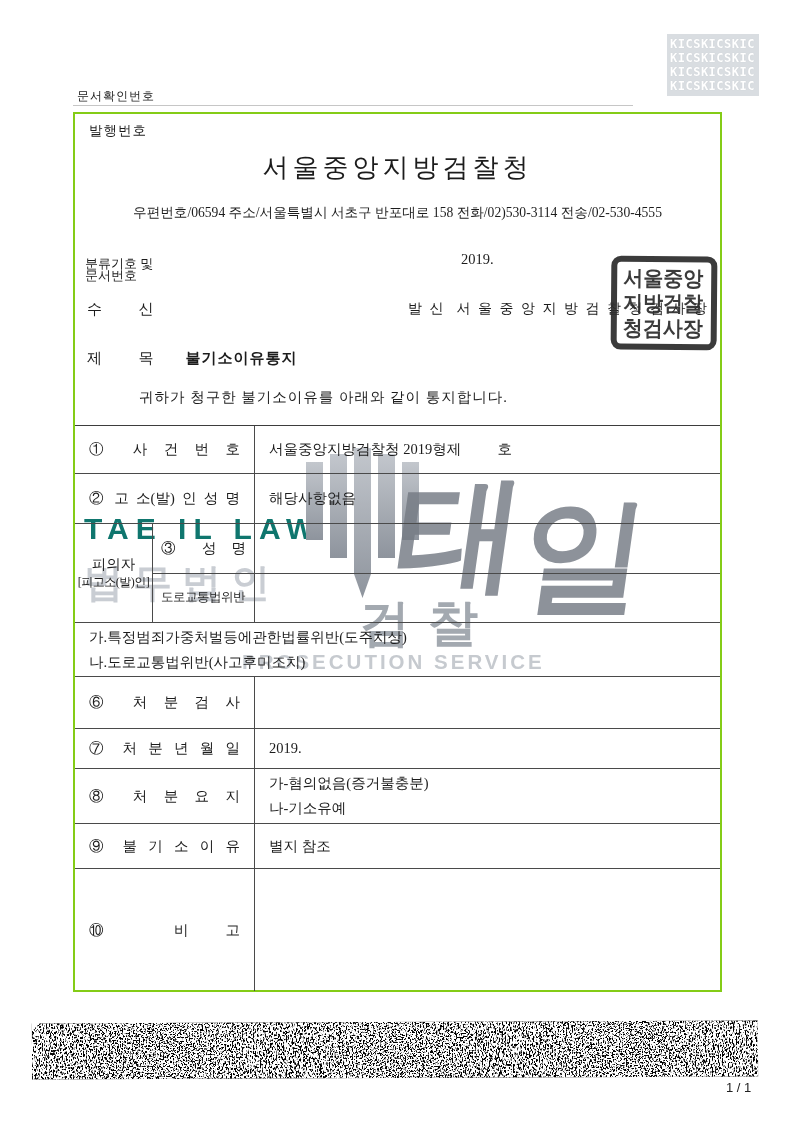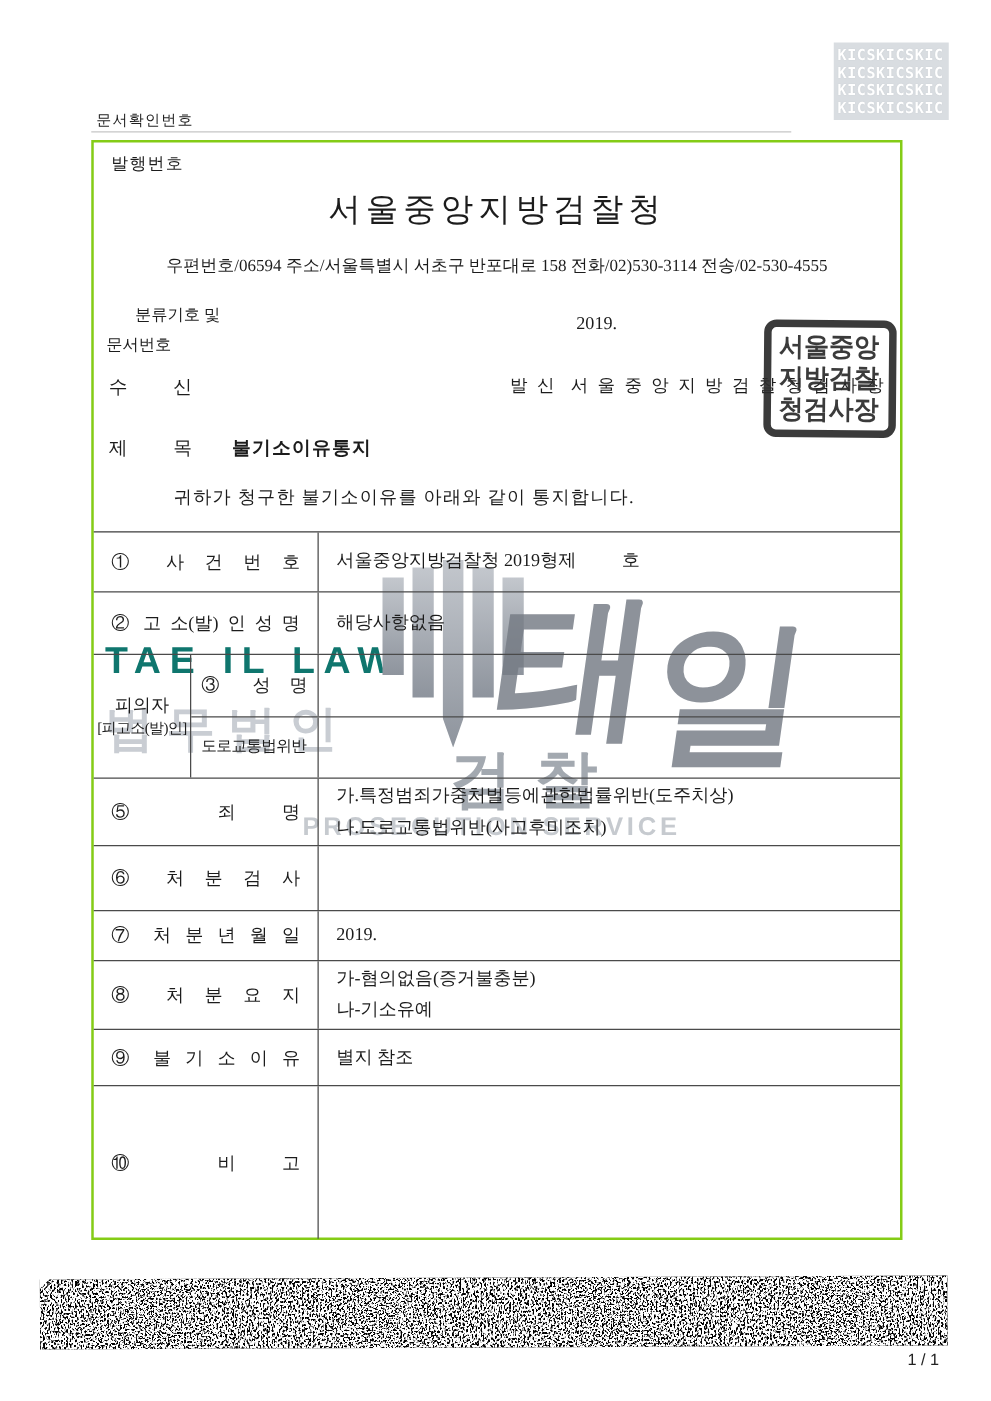--- a/index.html
+++ b/index.html
@@ -41,21 +41,21 @@
   .wm-en2 { position:absolute; left:242px; top:650px; font-family:"Liberation Sans",sans-serif;
             font-size:20.5px; font-weight:700; letter-spacing:3px; color:#c6cacf; }
 
   
   .docbox { position:absolute; left:73px; top:112px; width:645px; height:876px;
             border:2px solid #84cc16; z-index:2; }
   .issue-no { position:absolute; left:14px; top:8px; font-size:13.5px; letter-spacing:1px; }
   .doc-title { position:absolute; left:0; top:36px; width:100%; text-align:center;
                font-size:26px; letter-spacing:4px; }
   .addr { position:absolute; left:0; top:90px; width:100%; text-align:center; font-size:13.6px; }
-  .class-l1 { position:absolute; left:10px; top:131px; font-size:13px; line-height:14px;margin-left:23px; }
+  .class-l1 { position:absolute; left:10px; top:143px; font-size:13px; line-height:14px; }
   .class-l2 { position:absolute; left:10px; top:155px; font-size:13px; line-height:14px; }
   .hdr-date { position:absolute; left:386px; top:137px; font-size:14.5px; }
   .recv { position:absolute; left:12px; top:186px; font-size:15px; white-space:pre; letter-spacing:2px; }
   .sender { position:absolute; left:333px; top:186px; font-size:14px; white-space:pre; letter-spacing:2px; }
   .subj { position:absolute; left:12px; top:224px; font-size:15px; white-space:pre; letter-spacing:2px;margin-top:11px; }
   .subj-val { font-weight:700; letter-spacing:1px; margin-left:30px; font-size:15px; }
   .notice { position:absolute; left:64px; top:274px; font-size:14.5px; letter-spacing:1px; }
 
   
   .seal { position:absolute; left:536px; top:142px; width:106px; height:94px; box-sizing:border-box;
@@ -184,23 +184,20 @@
           <div class="sub-row">
             <div class="sub-label s4">
                 <span>도로교통법위반</span>
               </div>
             <div class="sub-value"></div>
           </div>
         </div>
       </div>
 
       <div class="trow r5">
-        <div class="cell-label">
-            <span>⑤ 죄 명</span>
-          </div>
         <div class="cell-value">
           <div class="vline">가.특정범죄가중처벌등에관한법률위반(도주치상)</div>
           <div class="vline">나.도로교통법위반(사고후미조치)</div>
         </div>
       </div>
 
       <div class="trow r6">
         <div class="cell-label">
             <span>⑥ 처 분 검 사</span>
           </div>

